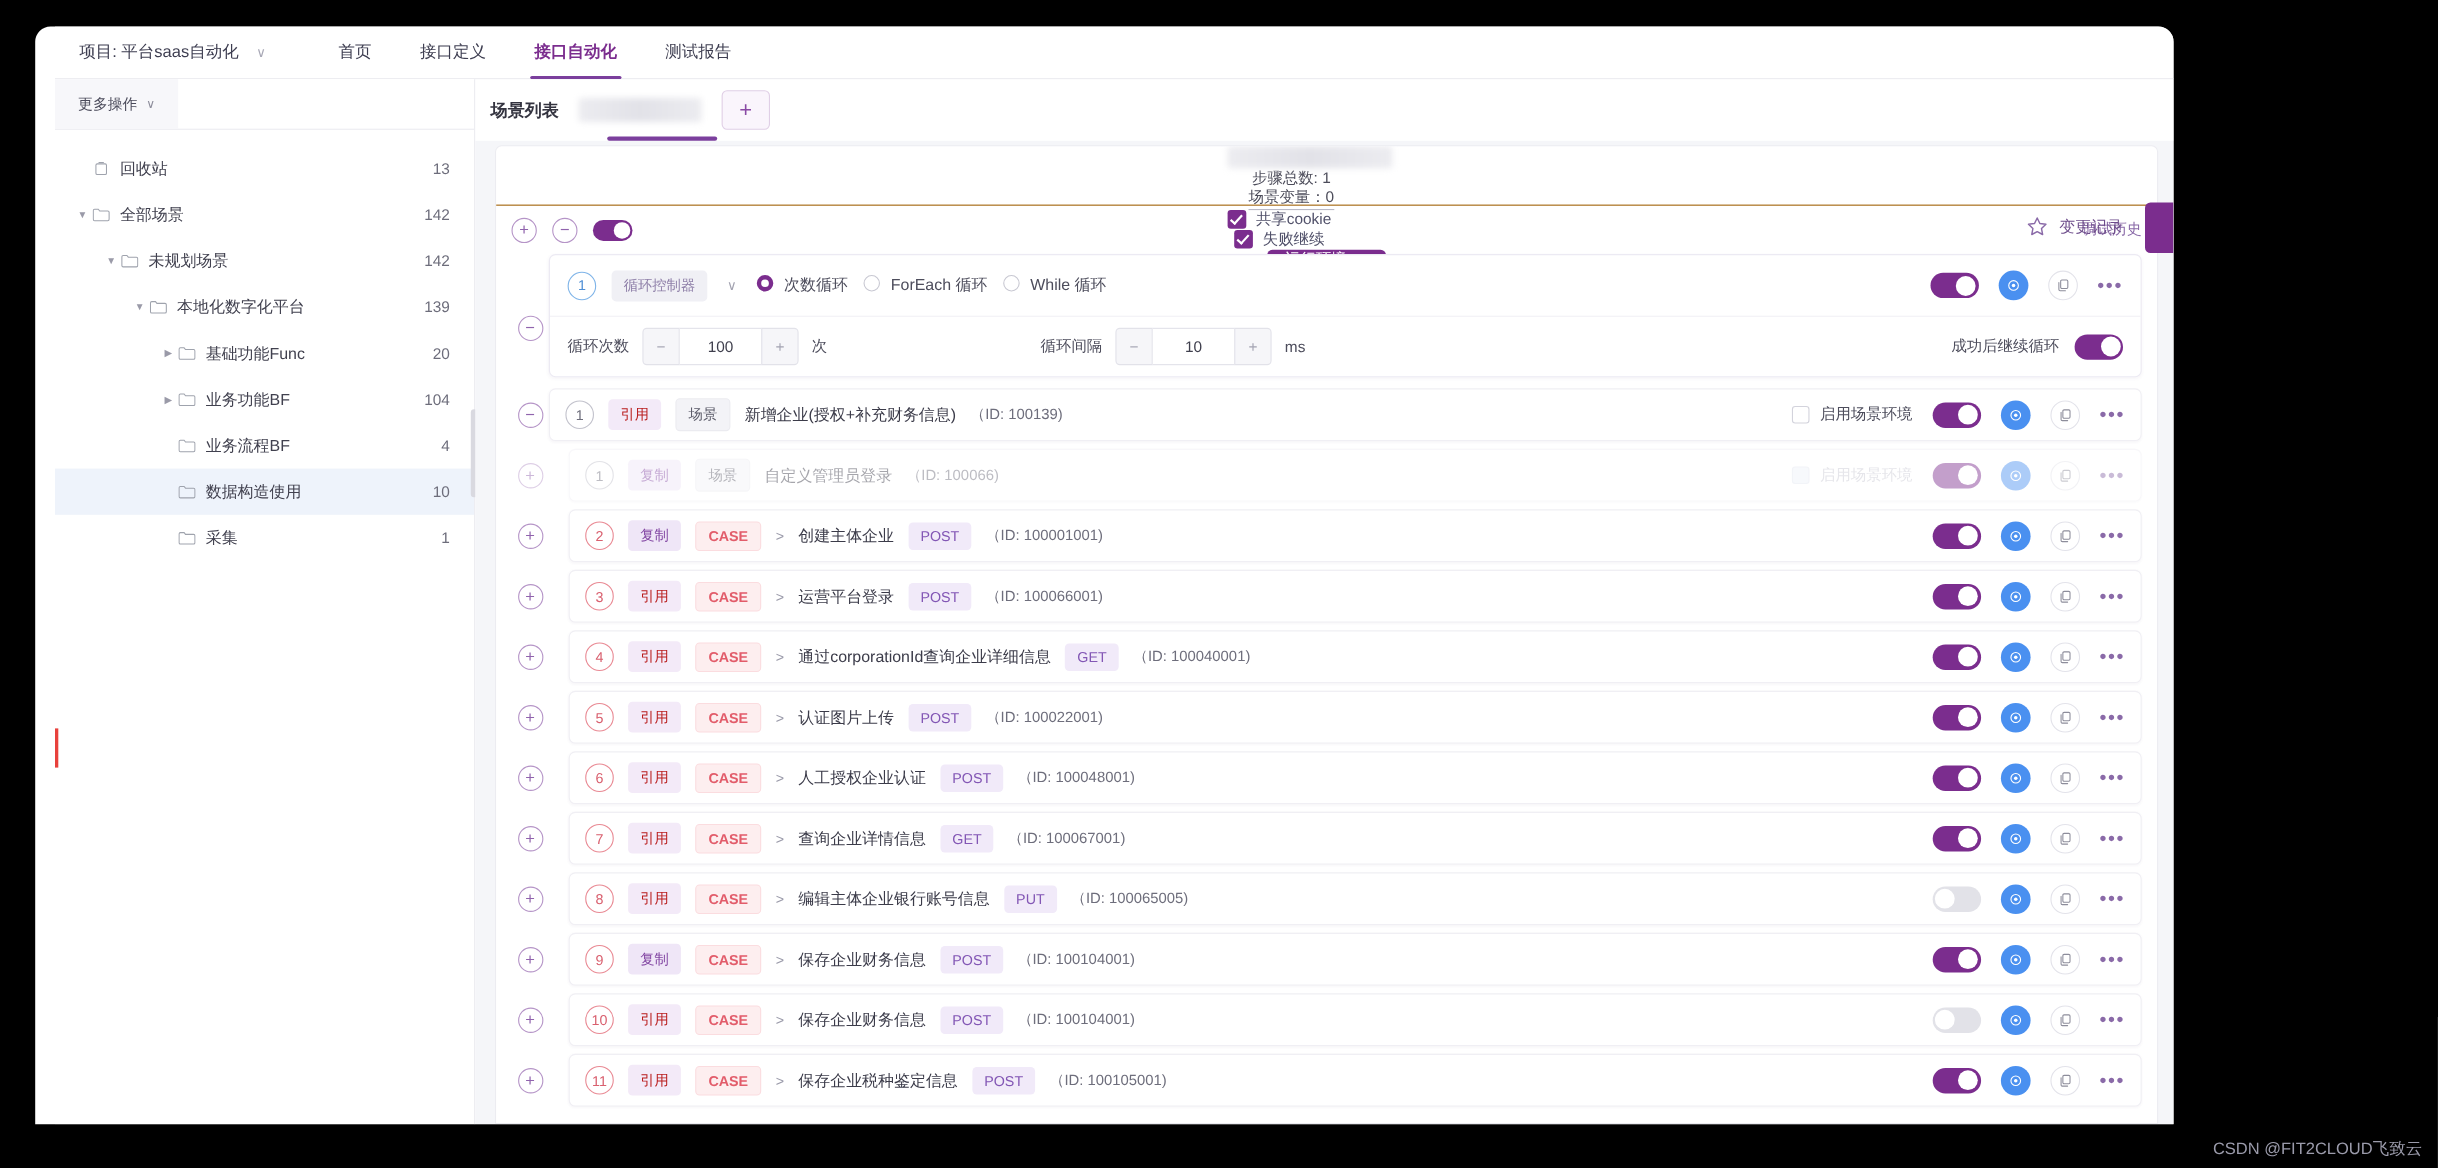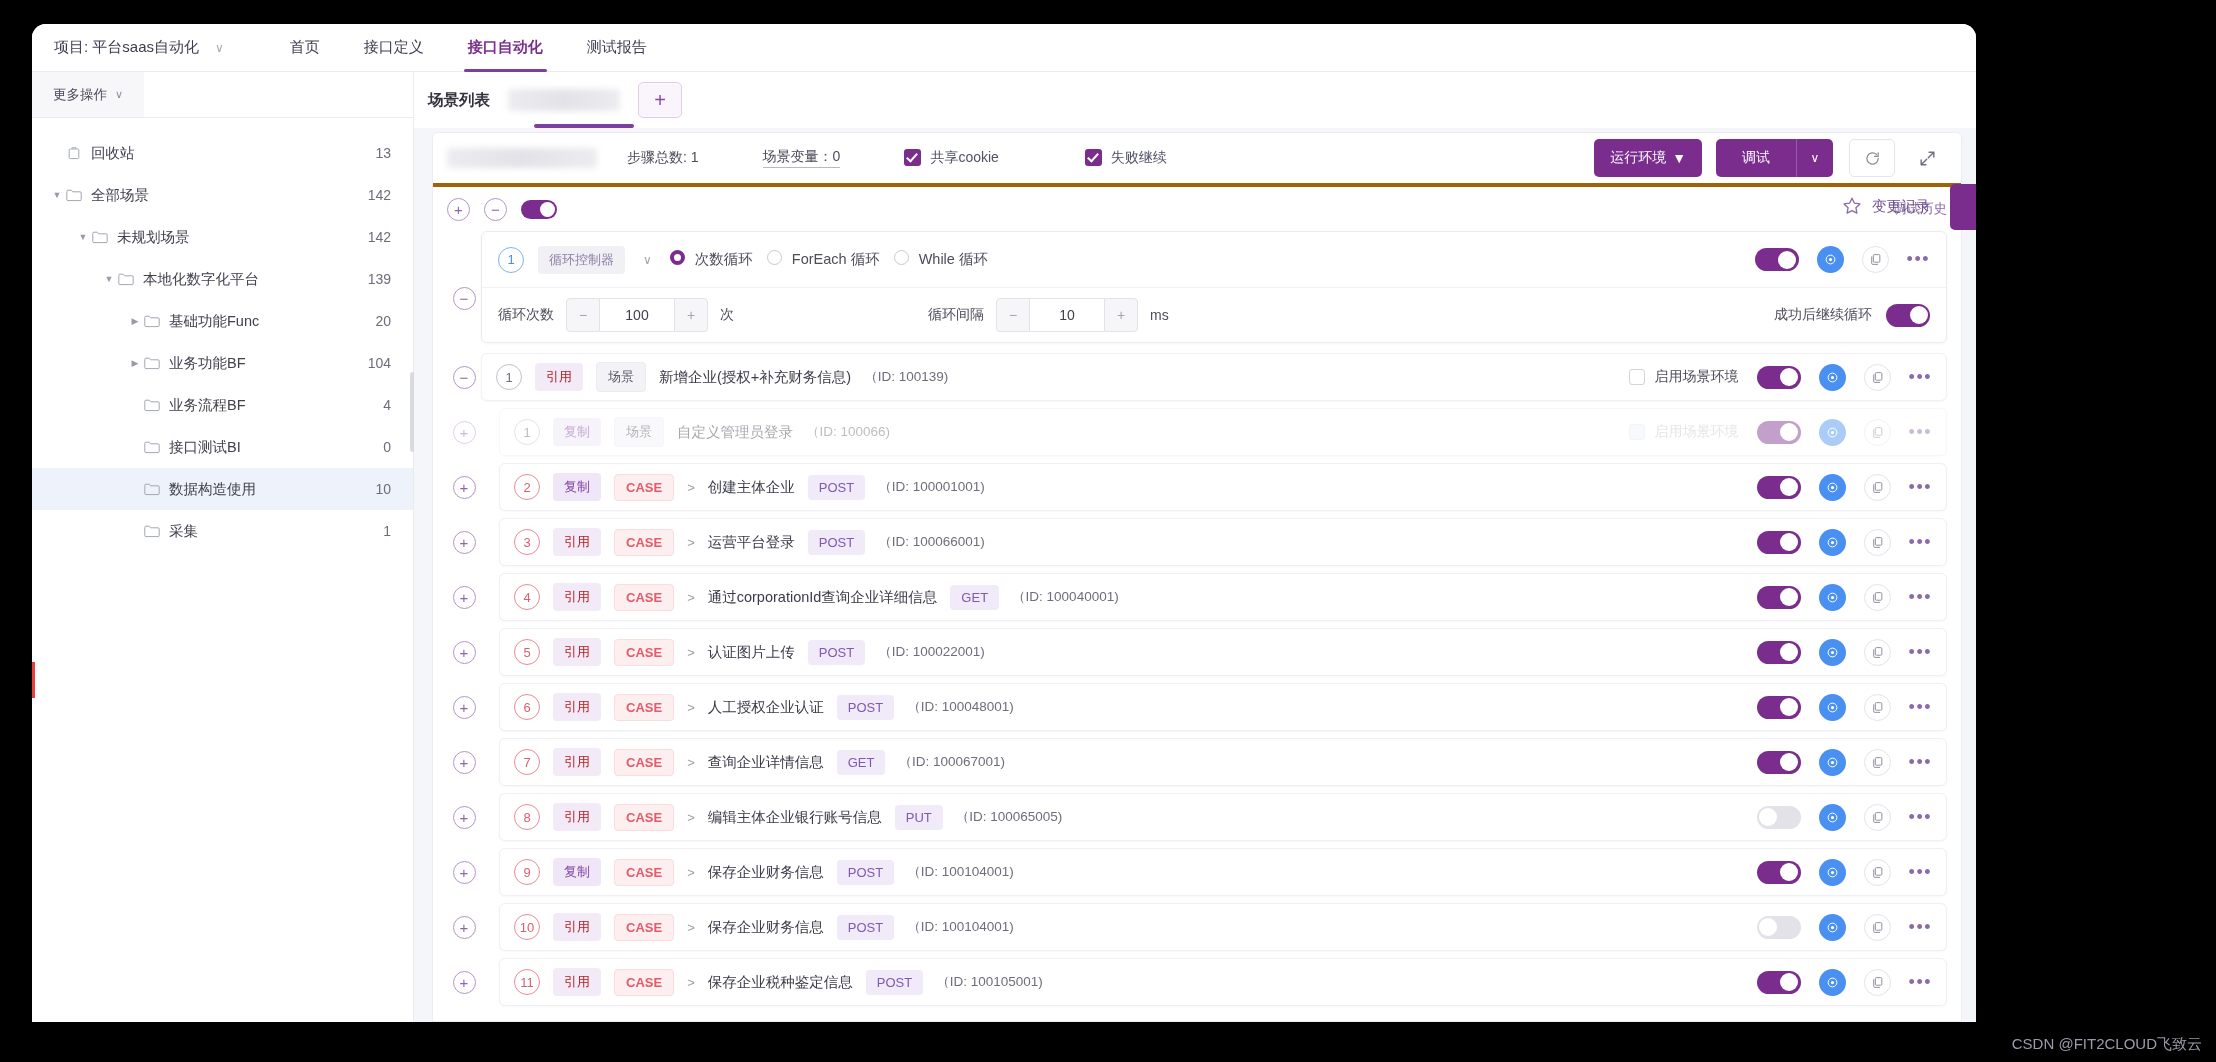--- a/index.html
+++ b/index.html
@@ -15,20 +15,21 @@
     background: #000;
   }
   
   .app {
     position: absolute;
     left: 32px; top: 24px;
     width: 1944px; height: 998px;
     background: #ffffff;
     border-radius: 14px 14px 0 0;
     overflow: hidden;
+    padding-left: 18px;
   }
   
   .topnav {
     height: 48px;
     display: flex;
     align-items: center;
     background: #fff;
     border-bottom: 1px solid #ebebf0;
     padding-left: 22px;
     position: relative;
@@ -129,21 +130,22 @@
     background: #fff;
     border: 1px solid #ececf1;
     border-radius: 6px 6px 0 0;
     height: 890px;
     position: relative;
     overflow: hidden;
   }
   .panel-top {
     height: 54px; display: flex; align-items: center;
     padding: 0 14px; gap: 0;
-    border-bottom: 4px solid #a16207;
+    border-bottom: 1px solid #a16207;
+    flex-direction: column;
   }
   .pt-name { width: 180px; }
   .pt-name .redacted { width: 150px; height: 20px; }
   .meta { font-size: 14px; color: #4c4c5a; margin-right: 64px; white-space: nowrap; }
   .meta.underl { border-bottom: 1px solid #b9b9c6; padding-bottom: 1px; }
   .chk-item {
     display: flex; align-items: flex-start; gap: 9px;
     font-size: 14px; color: #51516a; margin-right: 86px; cursor: pointer;
   }
   .chkbox {
@@ -441,30 +443,20 @@
             </div>
             <div class="tnode" style="padding-left: 94px;">
               <span class="arrow"></span>
               <span class="ico">
                 <svg class="folder-svg" viewBox="0 0 20 16">
                   <path d="M1 3.5A1.5 1.5 0 0 1 2.5 2h4.2l1.6 2h9.2A1.5 1.5 0 0 1 19 5.5v8A1.5 1.5 0 0 1 17.5 15h-15A1.5 1.5 0 0 1 1 13.5z" fill="none" stroke="#9fa3ad" stroke-width="1.2"></path>
                 </svg>
               </span>
               <span class="lbl">业务流程BF</span>
               <span class="cnt">4</span>
-            </div>
-            <div class="tnode" style="padding-left: 94px;">
-              <span class="arrow"></span>
-              <span class="ico">
-                <svg class="folder-svg" viewBox="0 0 20 16">
-                  <path d="M1 3.5A1.5 1.5 0 0 1 2.5 2h4.2l1.6 2h9.2A1.5 1.5 0 0 1 19 5.5v8A1.5 1.5 0 0 1 17.5 15h-15A1.5 1.5 0 0 1 1 13.5z" fill="none" stroke="#9fa3ad" stroke-width="1.2"></path>
-                </svg>
-              </span>
-              <span class="lbl">接口测试BI</span>
-              <span class="cnt">0</span>
             </div>
             <div class="tnode sel" style="padding-left: 94px;">
               <span class="arrow"></span>
               <span class="ico">
                 <svg class="folder-svg" viewBox="0 0 20 16">
                   <path d="M1 3.5A1.5 1.5 0 0 1 2.5 2h4.2l1.6 2h9.2A1.5 1.5 0 0 1 19 5.5v8A1.5 1.5 0 0 1 17.5 15h-15A1.5 1.5 0 0 1 1 13.5z" fill="none" stroke="#9fa3ad" stroke-width="1.2"></path>
                 </svg>
               </span>
               <span class="lbl">数据构造使用</span>
               <span class="cnt">10</span>

